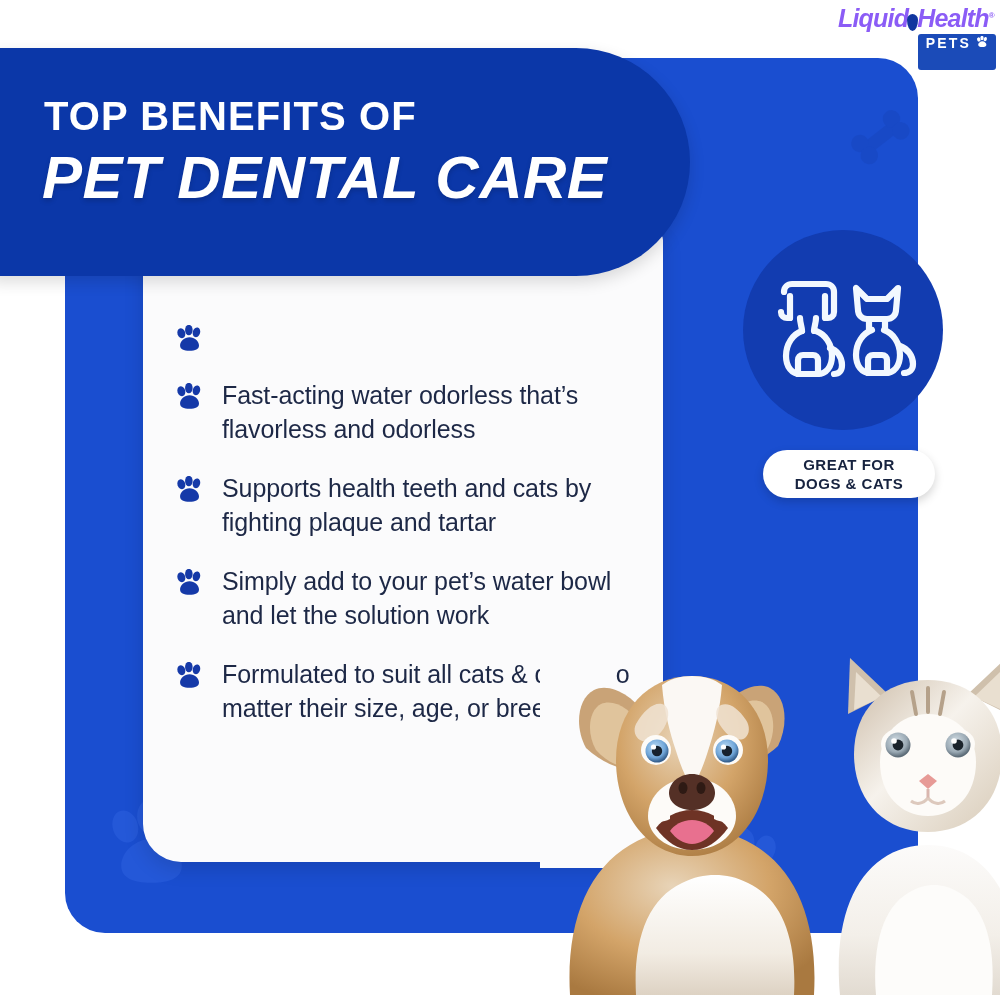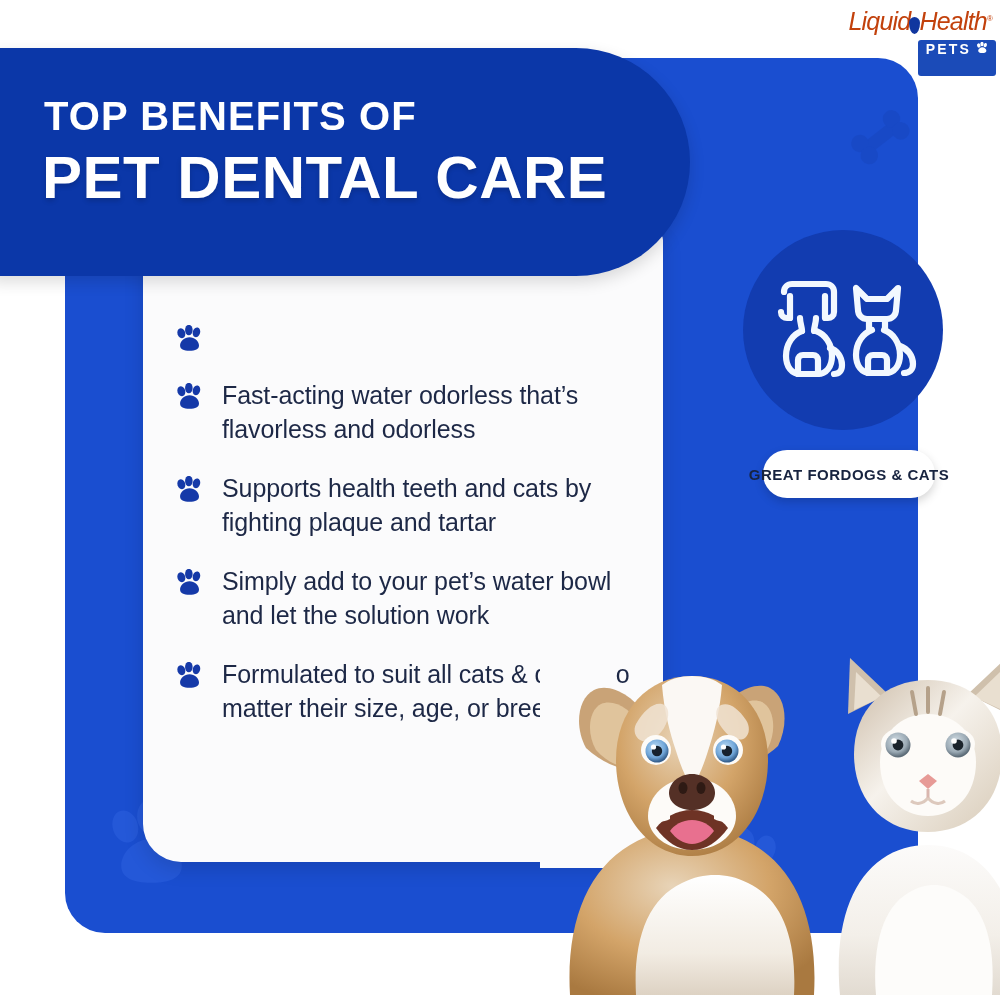--- a/index.html
+++ b/index.html
@@ -25,25 +25,25 @@
   .logo {
     position: absolute;
     top: 2px;
     left: 838px;
     width: 158px;
     height: 46px;
     text-align: right;
   }
   .logo-wordmark {
     font-size: 25px;
-    font-weight: normal;
+    font-weight: bold;
     font-style: italic;
     letter-spacing: -0.8px;
-    color: #c2410c;
-    line-height: 34px;
+    color: #8b5cf6;
+    line-height: 28px;
     white-space: nowrap;
     position: relative;
     padding-right: 4px;
   }
   .logo-drop {
     display: inline-block;
     width: 11px;
     height: 17px;
     background: #10369f;
     border-radius: 50% 50% 50% 50% / 66% 66% 34% 34%;
@@ -117,20 +117,21 @@
     position: absolute;
     left: 52px;
     top: 96px;
     color: #ffffff;
     font-size: 60px;
     font-weight: bold;
     letter-spacing: 0.5px;
     line-height: 68px;
     white-space: nowrap;
     text-shadow: 0 3px 5px rgba(0,0,0,0.16);
+    font-style: italic;
   }
 
   
   .benefits-card {
     position: absolute;
     left: 143px;
     top: 232px;
     width: 520px;
     height: 630px;
     background: #fbfbfc;
@@ -187,21 +188,21 @@
     position: absolute;
     left: 763px;
     top: 450px;
     width: 172px;
     height: 48px;
     background: #ffffff;
     border-radius: 24px;
     box-shadow: 0 4px 10px rgba(0,0,0,0.17);
     z-index: 8;
     display: flex;
-    flex-direction: row;
+    flex-direction: column;
     align-items: center;
     justify-content: center;
     line-height: 19px;
   }
   .pet-pill span {
     color: #17233f;
     font-size: 15px;
     font-weight: bold;
     letter-spacing: 0.5px;
     white-space: nowrap;

